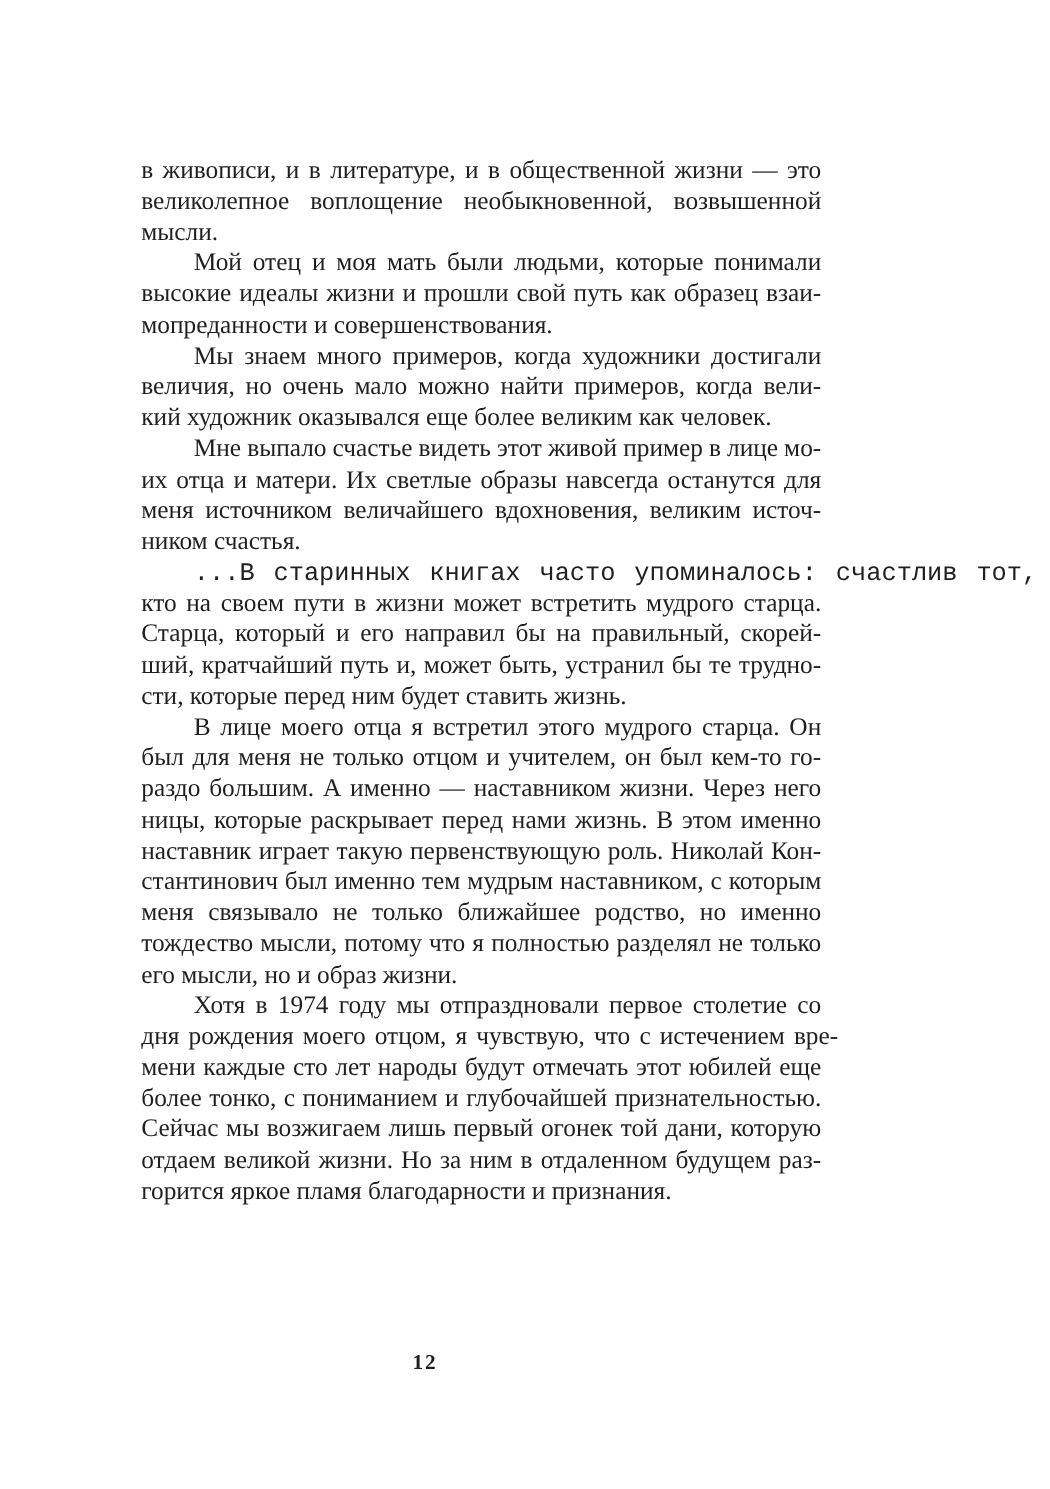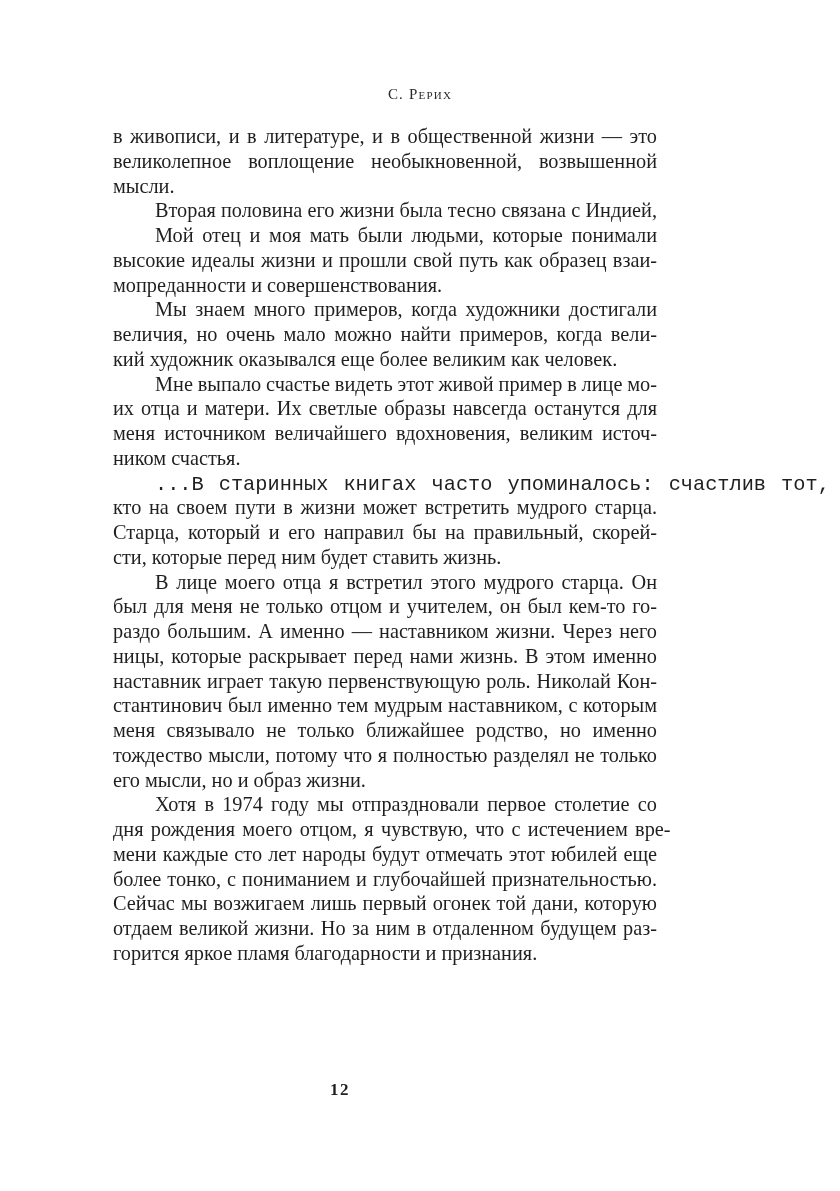--- a/index.html
+++ b/index.html
@@ -67,30 +67,28 @@
     font-size: 17px;
     font-weight: bold;
     letter-spacing: 1.5px;
     color: #1f1f1f;
   }
 </style>
 </head>
 <body>
 
 <div class="page">
-  <div class="running-head">С. Рерих</div>
 
   <div class="text-block" id="text-block">
       <div class="paragraph">
         <div class="line"><span style="white-space: nowrap; display: inline-block; word-spacing: 2.44531px;">в живописи, и в литературе, и в общественной жизни — это</span></div>
         <div class="line"><span style="white-space: nowrap; display: inline-block; word-spacing: 11.7604px;">великолепное воплощение необыкновенной, возвышенной</span></div>
         <div class="line last"><span style="white-space: nowrap; display: inline-block;">мысли.</span></div>
       </div>
       <div class="paragraph">
-        <div class="line indent"><span style="white-space: nowrap; display: inline-block; word-spacing: 0.167969px;">Вторая половина его жизни была тесно связана с Индией,</span></div>
       </div>
       <div class="paragraph">
         <div class="line indent"><span style="white-space: nowrap; display: inline-block; word-spacing: 3.62695px;">Мой отец и моя мать были людьми, которые понимали</span></div>
         <div class="line"><span style="white-space: nowrap; display: inline-block; word-spacing: 1.24306px;">высокие идеалы жизни и прошли свой путь как образец взаи-</span></div>
         <div class="line last"><span style="white-space: nowrap; display: inline-block;">мопреданности и совершенствования.</span></div>
       </div>
       <div class="paragraph">
         <div class="line indent"><span style="white-space: nowrap; display: inline-block; word-spacing: 3.57552px;">Мы знаем много примеров, когда художники достигали</span></div>
         <div class="line"><span style="white-space: nowrap; display: inline-block; word-spacing: 3.52539px;">величия, но очень мало можно найти примеров, когда вели-</span></div>
         <div class="line last"><span style="white-space: nowrap; display: inline-block;">кий художник оказывался еще более великим как человек.</span></div>
@@ -98,20 +96,21 @@
       <div class="paragraph">
         <div class="line indent"><span style="white-space: nowrap; display: inline-block; word-spacing: -0.232639px;">Мне выпало счастье видеть этот живой пример в лице мо-</span></div>
         <div class="line"><span style="white-space: nowrap; display: inline-block; word-spacing: 2.00694px;">их отца и матери. Их светлые образы навсегда останутся для</span></div>
         <div class="line"><span style="white-space: nowrap; display: inline-block; word-spacing: 4.09063px;">меня источником величайшего вдохновения, великим источ-</span></div>
         <div class="line last"><span style="white-space: nowrap; display: inline-block;">ником счастья.</span></div>
       </div>
       <div class="paragraph">
         <div class="line indent"><span style="white-space: nowrap; display: inline-block; word-spacing: 2.92969px; font-family: Liberation Mono, monospace;">...В старинных книгах часто упоминалось: счастлив тот,</span></div>
         <div class="line"><span style="white-space: nowrap; display: inline-block; word-spacing: 2.62153px;">кто на своем пути в жизни может встретить мудрого старца.</span></div>
         <div class="line"><span style="white-space: nowrap; display: inline-block; word-spacing: 3.53516px;">Старца, который и его направил бы на правильный, скорей-</span></div>
+        <div class="line"><span style="white-space: nowrap; display: inline-block; word-spacing: 0.895833px;">ший, кратчайший путь и, может быть, устранил бы те трудно-</span></div>
         <div class="line last"><span style="white-space: nowrap; display: inline-block;">сти, которые перед ним будет ставить жизнь.</span></div>
       </div>
       <div class="paragraph">
         <div class="line indent"><span style="white-space: nowrap; display: inline-block; word-spacing: 2.67014px;">В лице моего отца я встретил этого мудрого старца. Он</span></div>
         <div class="line"><span style="white-space: nowrap; display: inline-block; word-spacing: 1.83097px;">был для меня не только отцом и учителем, он был кем-то го-</span></div>
         <div class="line"><span style="white-space: nowrap; display: inline-block; word-spacing: 2.00781px;">раздо большим. А именно — наставником жизни. Через него</span></div>
         <div class="line"><span style="white-space: nowrap; display: inline-block; word-spacing: 1.92969px;">ницы, которые раскрывает перед нами жизнь. В этом именно</span></div>
         <div class="line"><span style="white-space: nowrap; display: inline-block; word-spacing: 0.859375px;">наставник играет такую первенствующую роль. Николай Кон-</span></div>
         <div class="line"><span style="white-space: nowrap; display: inline-block; word-spacing: 0.5px;">стантинович был именно тем мудрым наставником, с которым</span></div>
         <div class="line"><span style="white-space: nowrap; display: inline-block; word-spacing: 6.4933px;">меня связывало не только ближайшее родство, но именно</span></div>

